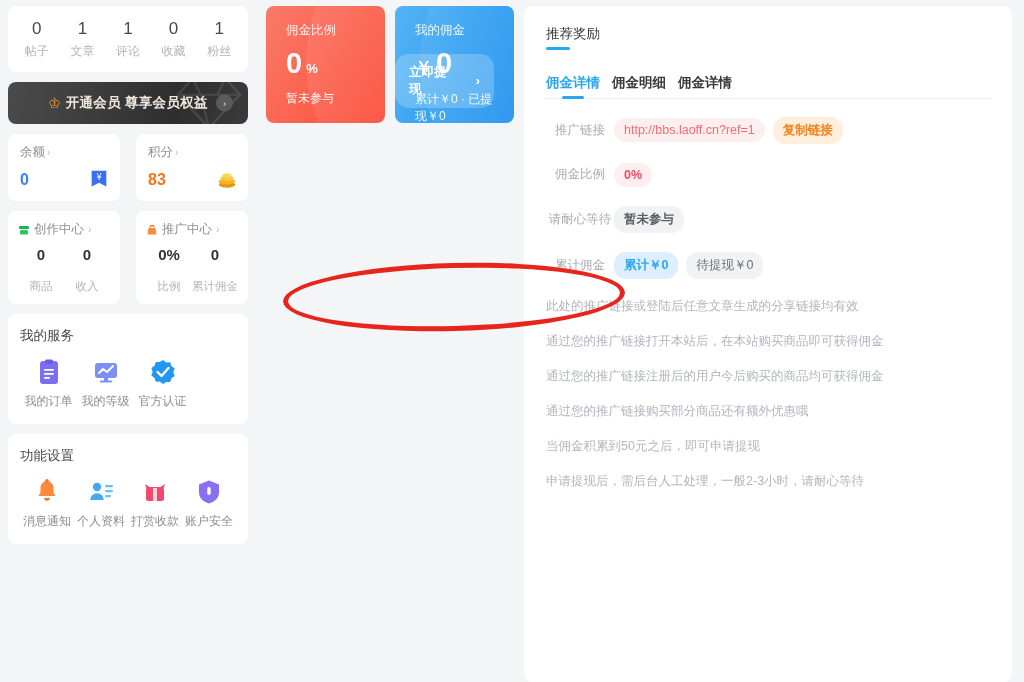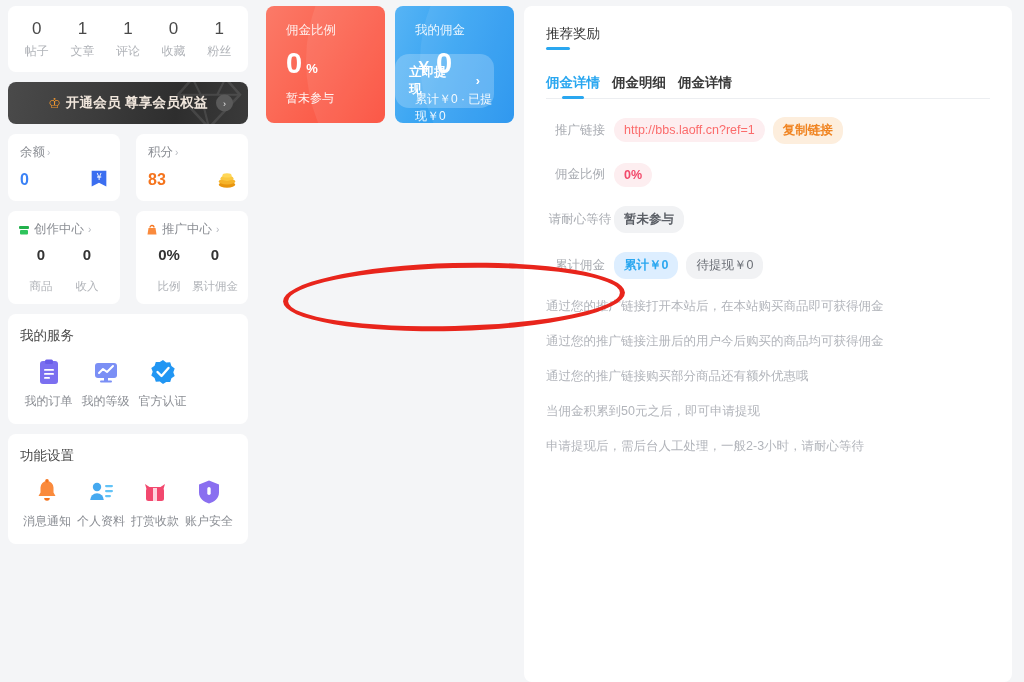--- a/index.html
+++ b/index.html
@@ -381,20 +381,21 @@
 
         <div class="frow">
           <div class="flabel">累计佣金</div>
           <div class="pill bluel">累计￥0</div>
           <div class="pill greyl">待提现￥0</div>
         </div>
       </div>
 
 
       <div class="dlines">
+        <div class="dline">此处的推广链接或登陆后任意文章生成的分享链接均有效</div>
         <div class="dline">通过您的推广链接打开本站后，在本站购买商品即可获得佣金</div>
         <div class="dline">通过您的推广链接注册后的用户今后购买的商品均可获得佣金</div>
         <div class="dline">通过您的推广链接购买部分商品还有额外优惠哦</div>
         <div class="dline">当佣金积累到50元之后，即可申请提现</div>
         <div class="dline">申请提现后，需后台人工处理，一般2-3小时，请耐心等待</div>
 
       </div>
     </div>
   </div>
 

